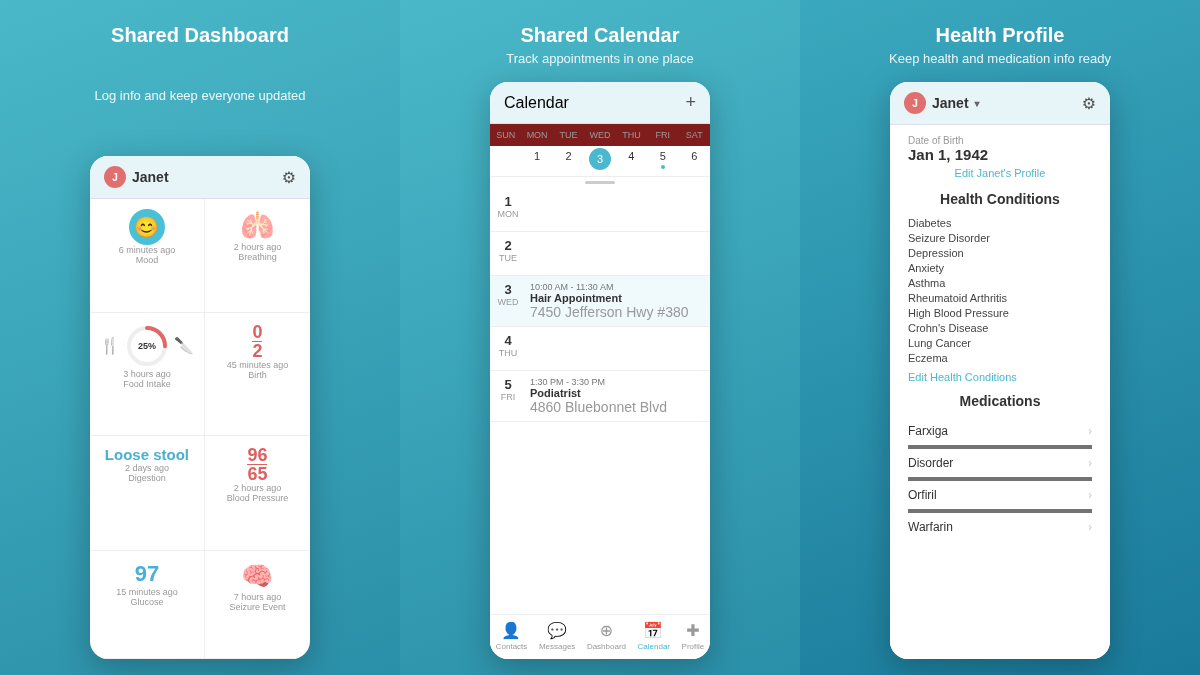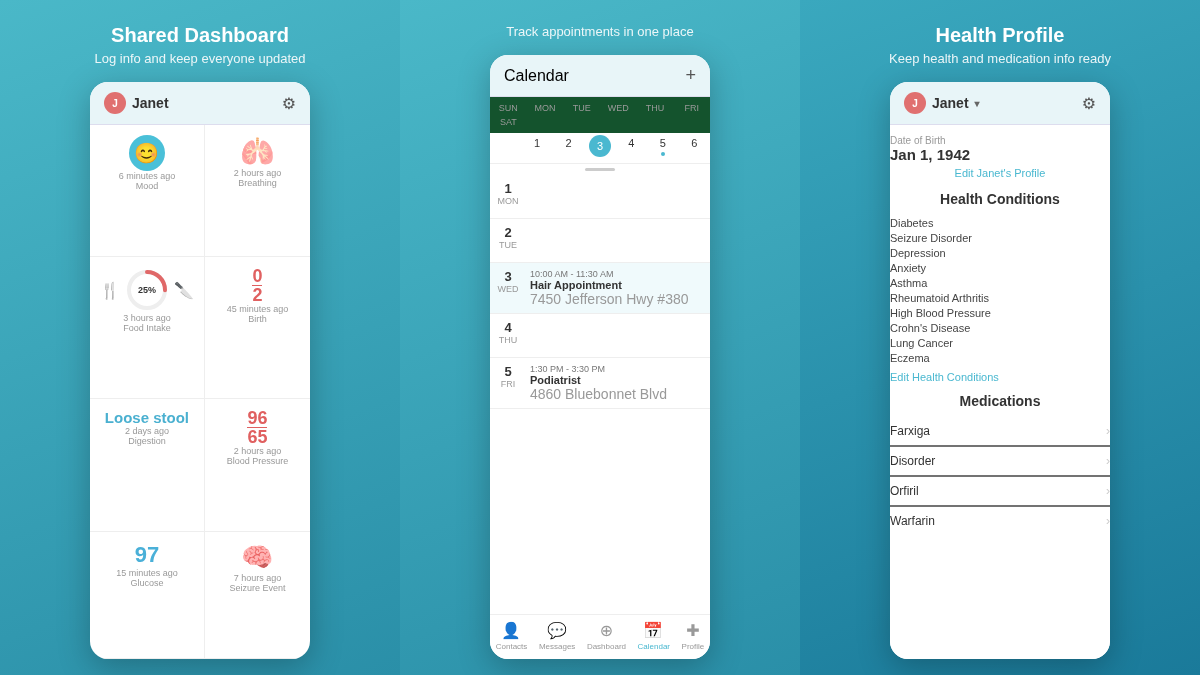--- a/index.html
+++ b/index.html
@@ -14,21 +14,21 @@
     }
 
     .panel {
       flex: 1;
       display: flex;
       flex-direction: column;
       align-items: center;
       padding: 24px 16px 16px;
     }
 
-    .panel-1 { background: linear-gradient(160deg, #4ab8c8 0%, #2a8fa8 100%); }
+    .panel-1 { background: linear-gradient(160deg, #4ab8c8 0%, #2a8fa8 100%); gap: 37px; }
     .panel-2 { background: linear-gradient(160deg, #4ab8c8 0%, #2a8fa8 100%); }
     .panel-3 { background: linear-gradient(160deg, #3aa8be 0%, #1a7a9a 100%); }
 
     .panel-title {
       color: white;
       font-size: 20px;
       font-weight: 600;
       text-align: center;
       margin-bottom: 4px;
     }
@@ -175,23 +175,23 @@
       border-bottom: 1px solid #dde;
     }
 
     .cal-plus {
       font-size: 18px;
       color: #555;
     }
 
     .cal-weekdays {
       display: grid;
-      grid-template-columns: repeat(6, 1fr);
+      grid-template-columns: repeat(7, 1fr);
       padding: 4px 0;
-      background: #14532d;
+      background: #7f1d1d;
     }
 
     .cal-day-header {
       text-align: center;
       font-size: 9px;
       color: #999;
       padding: 2px 0;
     }
 
     .cal-dates {
@@ -320,21 +320,21 @@
       display: flex;
       align-items: center;
       justify-content: space-between;
       border-bottom: 1px solid #dde;
     }
 
     .profile-body {
       flex: 1;
       overflow: hidden;
       background: white;
-      padding: 10px 0;
+      padding: 10px 18px;
     }
 
     .profile-dob-label {
       font-size: 10px;
       color: #999;
     }
 
     .profile-dob {
       font-size: 15px;
       font-weight: 600;
@@ -368,21 +368,21 @@
       color: #4ab8d0;
       text-align: left;
       margin: 6px 0 10px;
     }
 
     .med-row {
       display: flex;
       justify-content: space-between;
       align-items: center;
       padding: 7px 0;
-      border-bottom: 2px solid #737373;
+      border-bottom: 4px solid #737373;
     }
 
     .med-name {
       font-size: 12px;
       color: #333;
     }
 
     .med-chevron {
       font-size: 12px;
       color: #ccc;
@@ -475,20 +475,21 @@
         <div style="font-size:26px; color:#e06868;">🧠</div>
         <div class="dash-time">7 hours ago</div>
         <div class="dash-label">Seizure Event</div>
       </div>
 
     </div>
   </div>
 </div>
 
 <div class="panel panel-2">
+  <div class="panel-title">Shared Calendar</div>
   <div class="panel-subtitle">Track appointments in one place</div>
 
   <div class="phone">
 
     <div class="cal-header">
       <span>Calendar</span>
       <span class="cal-plus">+</span>
     </div>
 
     <div class="cal-weekdays">

